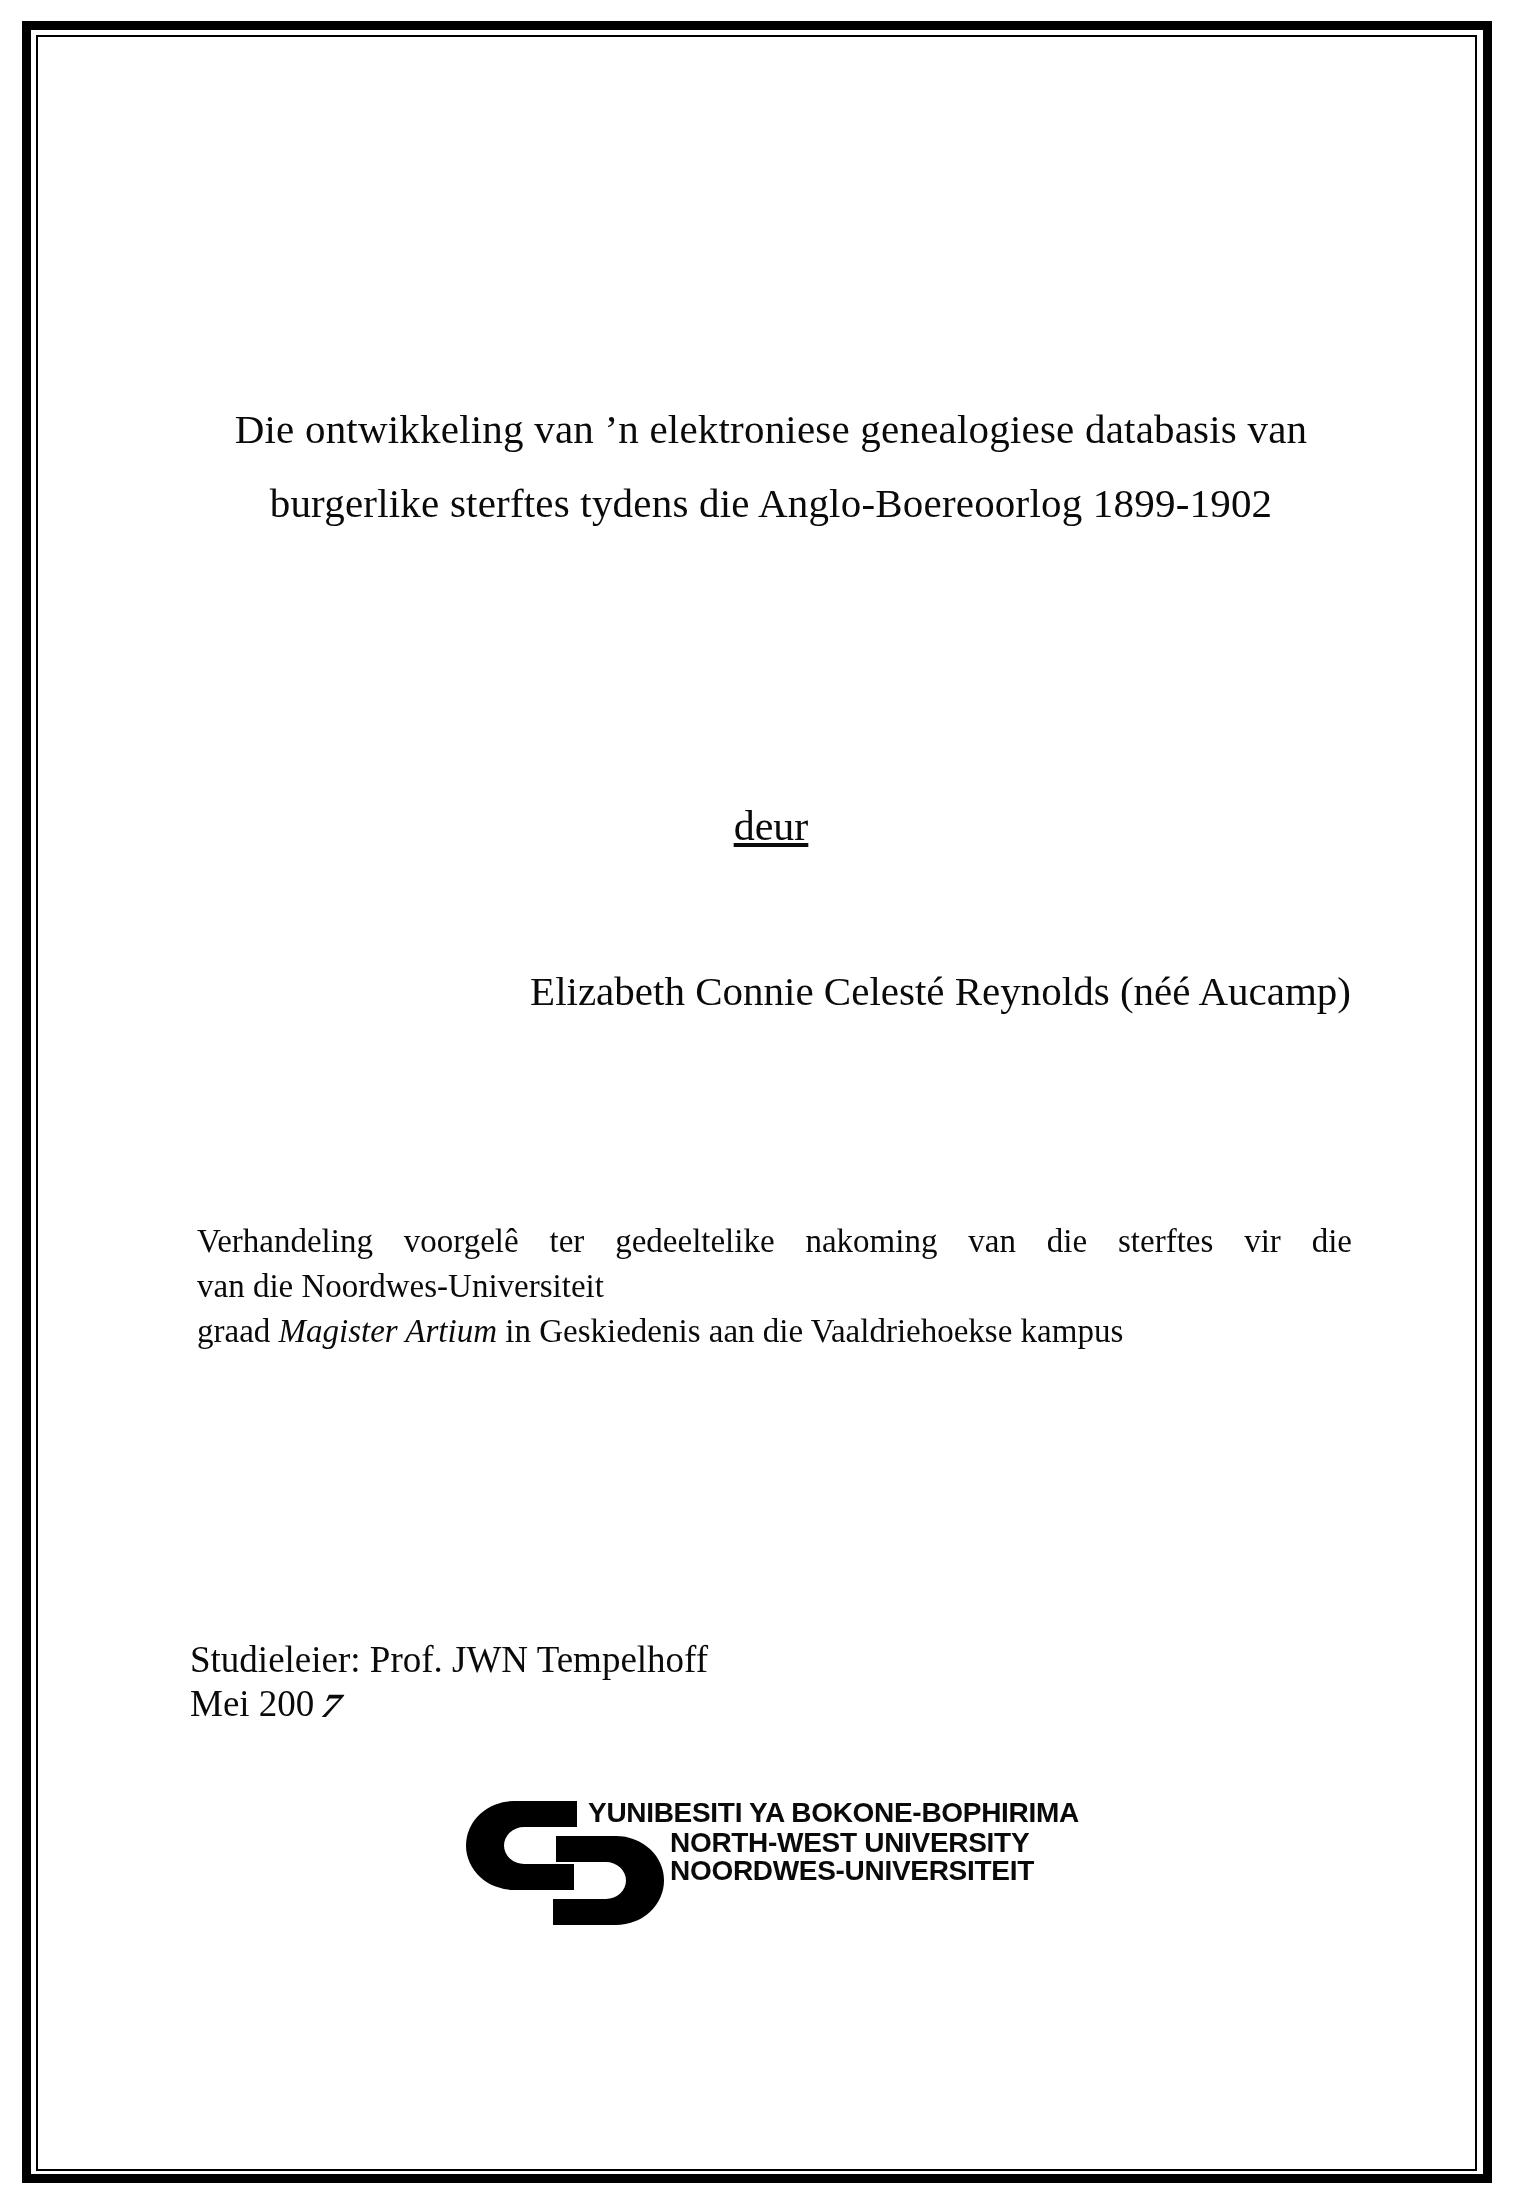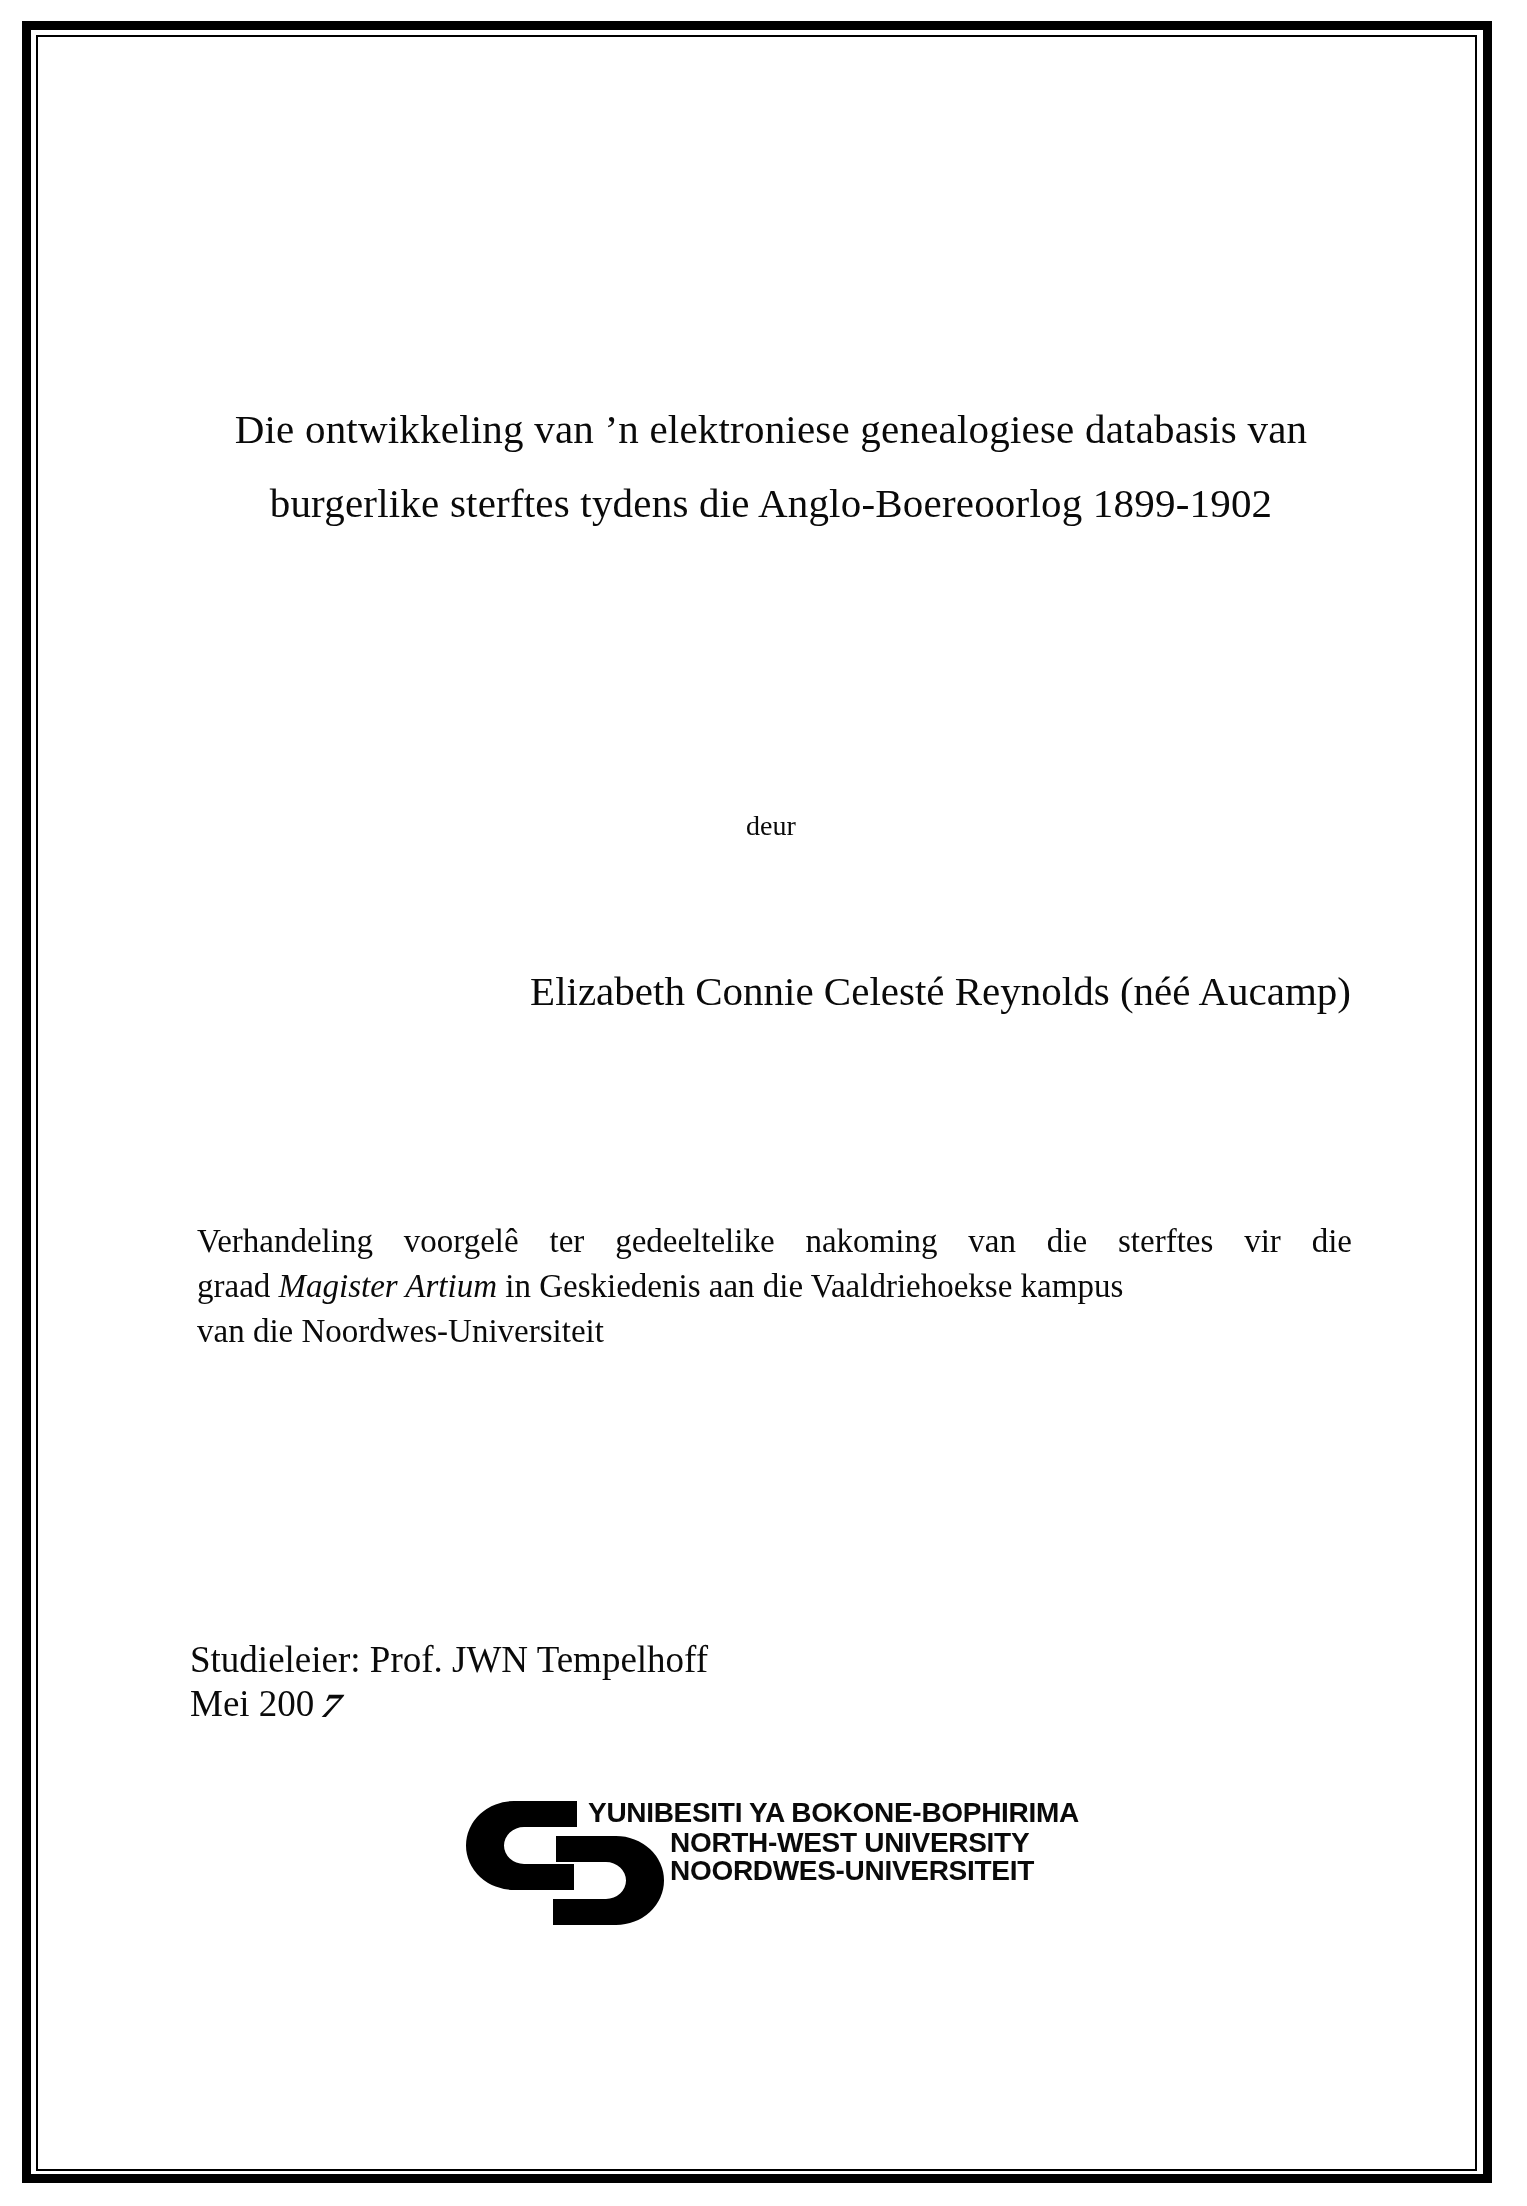--- a/index.html
+++ b/index.html
@@ -27,22 +27,23 @@
     left: 191px; top: 392px; width: 1160px;
     text-align: center;
     font-size: 41px;
     line-height: 74px;
     letter-spacing: 0.2px;
   }
   .byline {
     position: absolute;
     left: 191px; top: 806px; width: 1160px;
     text-align: center;
-    font-size: 28px;
+    font-size: 42px;
     line-height: 40px;
+    text-decoration: underline;
   }
   .author {
     position: absolute;
     left: 191px; top: 966px; width: 1160px;
     text-align: right;
     font-size: 41px;
     line-height: 50px;
   }
   .submission {
     position: absolute;
@@ -98,22 +99,22 @@
     <div>Die ontwikkeling van ’n elektroniese genealogiese databasis van</div>
     <div>burgerlike sterftes tydens die Anglo-Boereoorlog 1899-1902</div>
   </div>
 
   <div class="byline">deur</div>
 
   <div class="author">Elizabeth Connie Celesté Reynolds (néé Aucamp)</div>
 
   <div class="submission">
     <div class="justified">Verhandeling voorgelê ter gedeeltelike nakoming van die sterftes vir die</div>
+    <div>van die Noordwes-Universiteit</div>
     <div><span>graad </span><span class="italic">Magister Artium</span><span> in Geskiedenis aan die Vaaldriehoekse kampus</span></div>
-    <div>van die Noordwes-Universiteit</div>
   </div>
 
   <div class="supervisor-block">
     <div>Studieleier: Prof. JWN Tempelhoff</div>
     <div><span>Mei 200</span><span class="seven">7</span></div>
   </div>
 
   <div class="logo">
     <svg class="logo-mark" width="210" height="132" viewBox="0 0 210 130" xmlns="http://www.w3.org/2000/svg">
       <g fill="#000">

